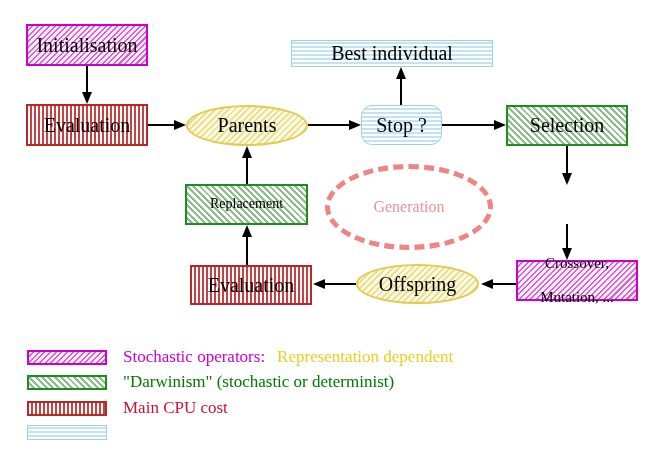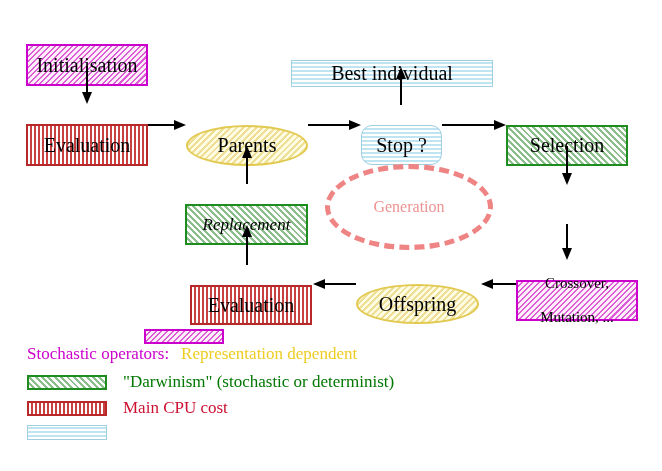--- a/index.html
+++ b/index.html
@@ -14,21 +14,20 @@
   .node {
     position: absolute;
     display: flex;
     align-items: center;
     justify-content: center;
     text-align: center;
     color: #000;
     font-size: 20px;
     box-sizing: border-box;
     line-height: 1.05;
-    margin-top: 20px;
   }
   .hatch-magenta {
     border: 2px solid var(--magenta);
     background: repeating-linear-gradient(135deg,
       var(--magenta-fill) 0px, var(--magenta-fill) 2.5px,
       var(--magenta-hatch) 2.5px, var(--magenta-hatch) 4px);
   }
   .stripes-red {
     border: 2px solid var(--red);
     background: repeating-linear-gradient(90deg,
@@ -78,21 +77,21 @@
     display: flex;
     align-items: center;
   }
   .legend-swatch { width: 80px; height: 15px; margin-right: 16px; flex: none; box-sizing: border-box; }
   .legend-swatch.hatch-magenta, .legend-swatch.hatch-green,
   .legend-swatch.stripes-red { border-width: 2px; }
   .legend-swatch.stripes-cyan { border-width: 1px; }
   .legend-text { font-size: 17px; white-space: nowrap; }
   .legend-text .seg2 { margin-left: 12px; }
   .small-label { font-size: 15px; gap: 18px; }
-  .mid-label { font-size: 17px; font-style: italic; }
+  .mid-label { font-size: 14px; }
 </style>
 </head>
 <body>
 
 <div id="canvas">
 
   <div class="node hatch-magenta" style="left:26px; top:24px; width:122px; height:42px;">Initialisation</div>
 
   <div class="node stripes-red" style="left:26px; top:104px; width:122px; height:42px;">Evaluation</div>
 
@@ -166,21 +165,21 @@
   <div>
     <div class="line" style="left:246px; top:236px; width:2px; height:29px;"></div>
     <div class="ah ah-up" style="left:242px; top:225px;"></div>
   </div>
 
   <div>
     <div class="line" style="left:246px; top:157px; width:2px; height:27px;"></div>
     <div class="ah ah-up" style="left:242px; top:146px;"></div>
   </div>
 
-  <div class="legend-row" style="top:329px;flex-direction:column;">
+  <div class="legend-row" style="top:347px;">
     <div class="legend-swatch hatch-magenta"></div>
     <div class="legend-text">
       <span style="color:var(--legend-magenta-text);">Stochastic operators:</span><span class="seg2" style="color:var(--legend-yellow-text);">Representation dependent</span>
     </div>
   </div>
 
   <div class="legend-row" style="top:372px;">
     <div class="legend-swatch hatch-green"></div>
     <div class="legend-text" style="color:var(--legend-green-text);">"Darwinism" (stochastic or determinist)</div>
   </div>

